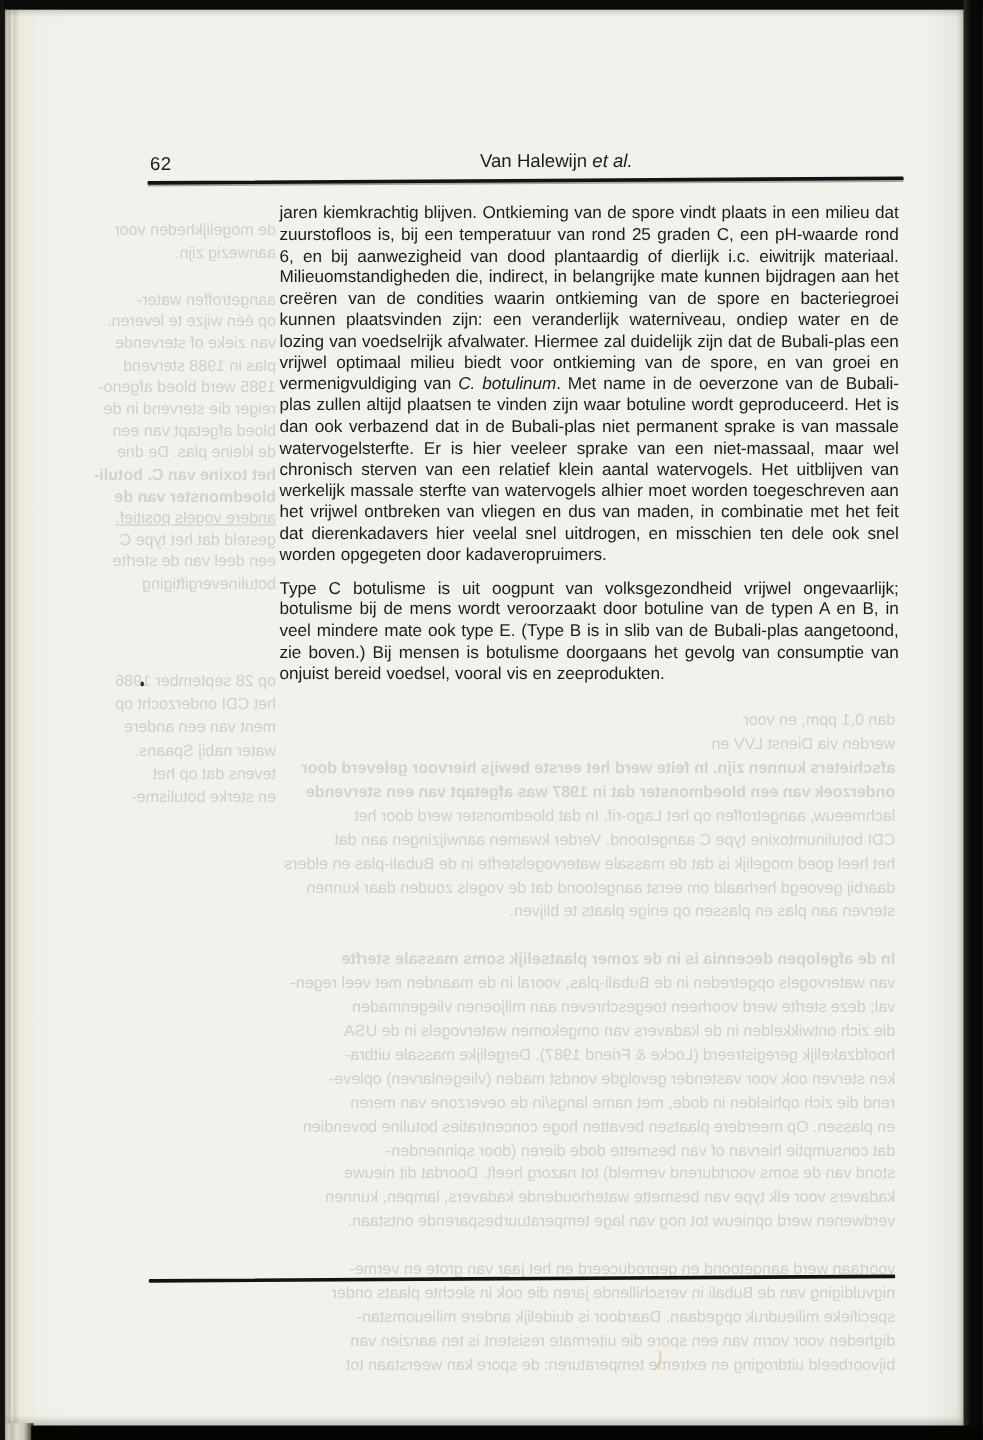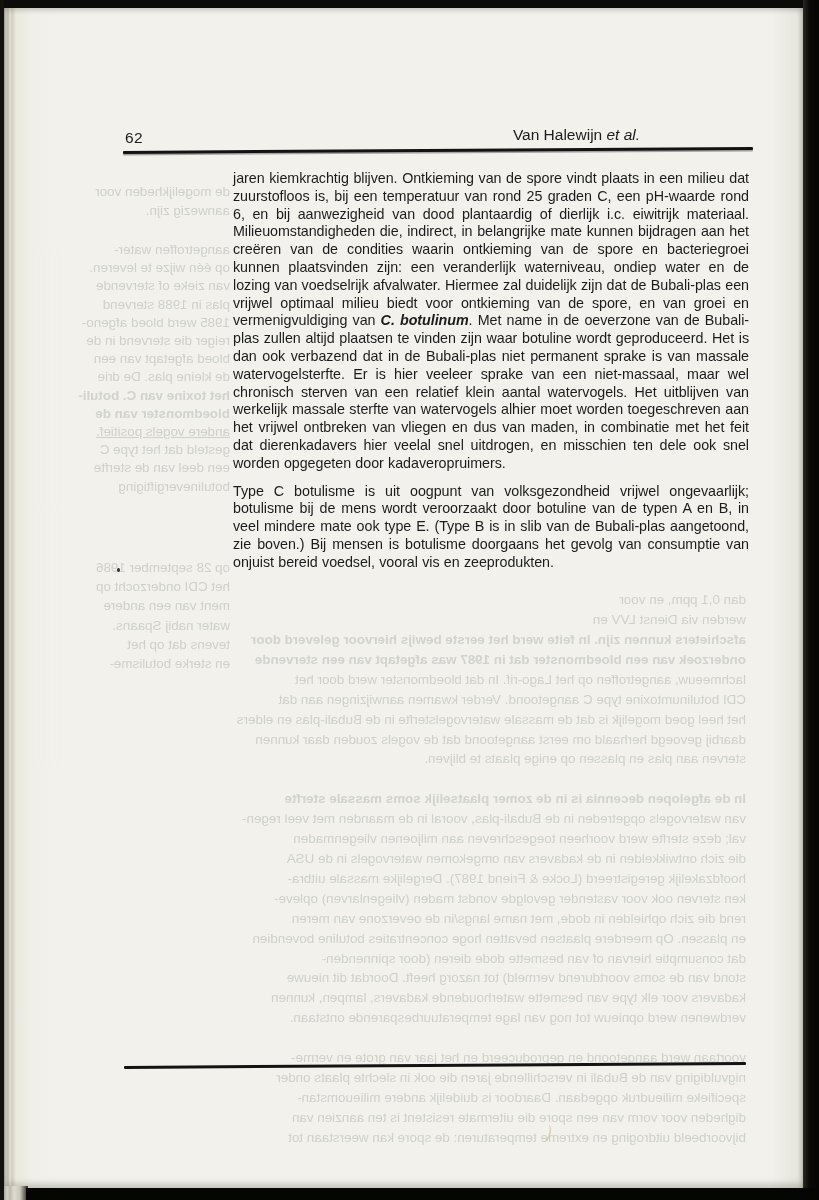--- a/index.html
+++ b/index.html
@@ -24,32 +24,32 @@
     background:linear-gradient(90deg,#a9a89b 0,#d2d1c4 3px,#bcbbae 6px,#dddccf 10px,#c9c8bb 16px,#3a392f 23px);
   }
   .band-top{position:absolute;left:0;top:0;width:819px;height:8px;background:#0b0b09;}
   .band-right{position:absolute;right:0;top:0;width:16px;height:1200px;background:linear-gradient(90deg,#2a2922 0,#0a0a08 6px,#050504 100%);}
   .band-bottom{position:absolute;left:26px;top:1188px;width:793px;height:12px;background:#050504;}
   .band-left{position:absolute;left:0;top:0;width:4px;height:1200px;background:#12110d;}
 
   
   .print{position:absolute;left:0;top:0;width:819px;height:1200px;color:#1d1d1d;}
   .page-number{position:absolute;left:125px;top:129px;font-size:15.5px;letter-spacing:.3px;}
-  .running-title{position:absolute;left:400px;top:126px;width:353px;text-align:center;font-size:15.5px;}
+  .running-title{position:absolute;left:400px;top:126px;width:353px;text-align:left;font-size:15.5px;}
   .running-title em{font-style:italic;}
   .rule{position:absolute;background:#131313;height:3px;border-radius:1px;}
   .rule-header{left:123px;top:149px;width:630px;transform:rotate(-0.35deg);box-shadow:0 1.5px 0 rgba(19,19,19,.35);}
   .rule-footer{left:124px;top:1064px;width:622px;transform:rotate(-0.35deg);}
   .body-text{
     position:absolute;left:233px;top:170px;width:516px;
     font-size:14.3px;line-height:17.8px;text-align:justify;
     letter-spacing:-0.05px;word-spacing:0.4px;color:#1c1c1c;
   }
   .body-text p{margin:0 0 10px 0;}
-  .body-text em{font-style:italic;font-weight:bold;}
+  .body-text em{font-style:italic;}
   .ink-dot{position:absolute;left:117px;top:568px;width:3px;height:4px;background:#2e2e2e;border-radius:50%;}
   .smudge{position:absolute;left:541px;top:1124px;width:8px;height:18px;
     border-right:2px solid rgba(195,165,85,.38);border-radius:50%;transform:rotate(14deg);}
 
   
   .bleed{
     position:absolute;transform:scaleX(-1);
     color:#99a09a;opacity:.40;filter:blur(0.55px);
     font-size:13.4px;line-height:18.6px;text-align:left;
     pointer-events:none;

